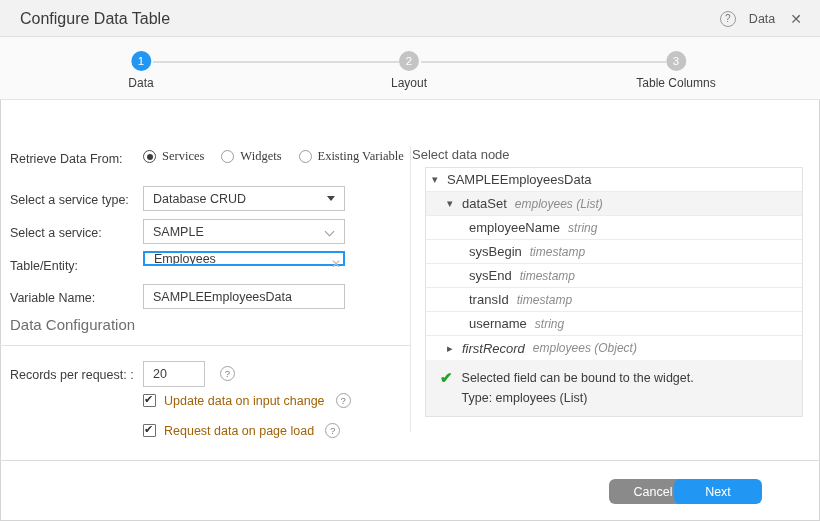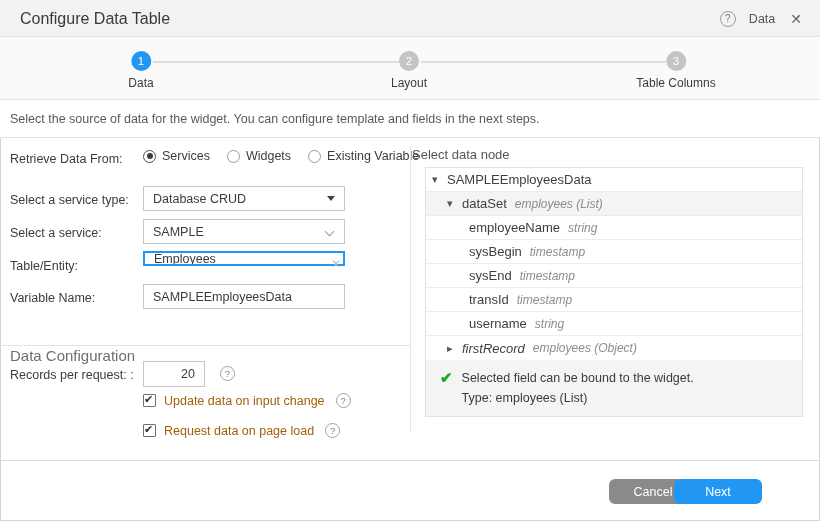--- a/index.html
+++ b/index.html
@@ -24,37 +24,37 @@
   .step { position:absolute; transform:translateX(-50%); text-align:center; }
   .step-circle { width:20px; height:20px; border-radius:50%; margin:0 auto; color:#fff; font-size:11.5px;
     display:flex; align-items:center; justify-content:center; background:#c4c4c4; }
   .step.active .step-circle { background:#2196f3; }
   .step-label { margin-top:5px; font-size:12px; color:#3c3c3c; white-space:nowrap; }
   
   .desc { position:absolute; top:100px; left:0; right:0; height:38px; border-bottom:1px solid #e3e3e3;
     display:flex; align-items:center; padding-left:10px; font-size:12.5px; color:#5a5a5a; background:#fff; }
   
   .flabel { position:absolute; left:10px; font-size:12.5px; color:#3c3c3c; }
-  .radio-group { position:absolute; left:143px; top:149px; display:flex; align-items:center; gap:17px; }
+  .radio-group { position:absolute; left:143px; top:149px; display:flex; align-items:center; gap:17px;font-family:Liberation Serif, serif; }
   .radio { display:flex; align-items:center; gap:6px; cursor:pointer; }
   .radio-circle { position:relative; width:13px; height:13px; border:1px solid #9c9c9c; border-radius:50%; background:#fff; }
   .radio.selected .radio-circle { border-color:#4d4d4d; }
   .radio.selected .radio-circle::after { content:""; position:absolute; left:2.5px; top:2.5px; width:6px; height:6px; border-radius:50%; background:#3d3d3d; }
   .radio-label { font-size:12.5px; color:#3c3c3c; }
   .selectbox { position:absolute; left:143px; width:202px; height:25px; border:1px solid #c6c6c6; background:#fff;
     font-size:12.5px; color:#3b3b3b; display:flex; align-items:center; padding:0 22px 0 9px; cursor:pointer; }
   .caret { position:absolute; right:9px; top:9px; width:0; height:0; border-left:4px solid transparent;
     border-right:4px solid transparent; border-top:5px solid #444; }
   .chevron { position:absolute; right:11px; top:8px; width:7px; height:7px; border-right:1.5px solid #9a9a9a;
     border-bottom:1.5px solid #9a9a9a; transform:rotate(45deg); }
   .textinput { position:absolute; left:143px; width:202px; height:25px; border:1px solid #c6c6c6; background:#fff;
     font-size:12.5px; color:#3b3b3b; padding:0 20px 0 9px; font-family:"Liberation Sans", sans-serif; outline:none; }
   .textinput.focused { border:2px solid #2196f3; }
   .clear-x { position:absolute; font-size:12px; color:#b9b9b9; cursor:pointer; }
-  .section-title { position:absolute; left:10px; font-size:15px; color:#6f6f6f;margin-top:31px; }
+  .section-title { position:absolute; left:10px; font-size:15px; color:#6f6f6f; }
   .hdivider { position:absolute; height:1px; background:#e3e3e3; }
   .checkbox-row { position:absolute; left:143px; display:flex; align-items:center; gap:8px; }
   .checkbox { position:relative; width:13px; height:13px; border:1px solid #6f6f6f; background:#fff; border-radius:1px; cursor:pointer; }
   .checkbox .check { position:absolute; left:0px; top:-2px; font-size:11px; color:#2f2f2f; }
   .cb-label { font-size:12.5px; color:#a16207; }
   .help-small { width:15px; height:15px; border:1px solid #a2a2a2; border-radius:50%; color:#7a7a7a; font-size:9.5px;
     display:flex; align-items:center; justify-content:center; margin-left:3px; }
   .vdivider { position:absolute; left:410px; top:146px; width:1px; height:286px; background:#e6e6e6; }
   
   .node-title { position:absolute; left:412px; top:147px; font-size:13px; color:#565656; }
@@ -102,21 +102,20 @@
     <div class="step" style="left:409px; top:14px;">
       <div class="step-circle">2</div>
       <div class="step-label">Layout</div>
     </div>
     <div class="step" style="left:676px; top:14px;">
       <div class="step-circle">3</div>
       <div class="step-label">Table Columns</div>
     </div>
   </div>
 
-  <div class="desc">Select the source of data for the widget. You can configure template and fields in the next steps.</div>
 
   <div class="flabel" style="top:152px;">Retrieve Data From:</div>
   <div class="radio-group">
     <span class="radio selected">
       <span class="radio-circle"></span>
       <span class="radio-label">Services</span>
     </span>
     <span class="radio">
       <span class="radio-circle"></span>
       <span class="radio-label">Widgets</span>
@@ -143,21 +142,21 @@
   <input class="textinput focused" style="top: 251px; height: 15px;" readonly="" value="Employees">
   <span class="clear-x" style="left:331px; top:257px;">✕</span>
 
   <div class="flabel" style="top:291px;">Variable Name:</div>
   <input class="textinput" style="top: 284px;" readonly="" value="SAMPLEEmployeesData">
 
   <div class="section-title" style="top:316px;">Data Configuration</div>
   <div class="hdivider" style="top:345px; left:0; width:410px;"></div>
 
   <div class="flabel" style="top:368px;">Records per request: :</div>
-  <input class="textinput" style="top: 361px; width: 62px; height: 26px; padding-right: 9px; text-align: right;" readonly="" value="20">
+  <input class="textinput" style="top: 361px; width: 62px; height: 26px; padding-right: 9px;" readonly="" value="20">
   <div class="help-small" style="position:absolute; left:217px; top:366px;">?</div>
 
   <div class="checkbox-row" style="top:393px;">
     <span class="checkbox">
       <span class="check">✔</span>
     </span>
     <span class="cb-label">Update data on input change</span>
     <span class="help-small">?</span>
   </div>
 

